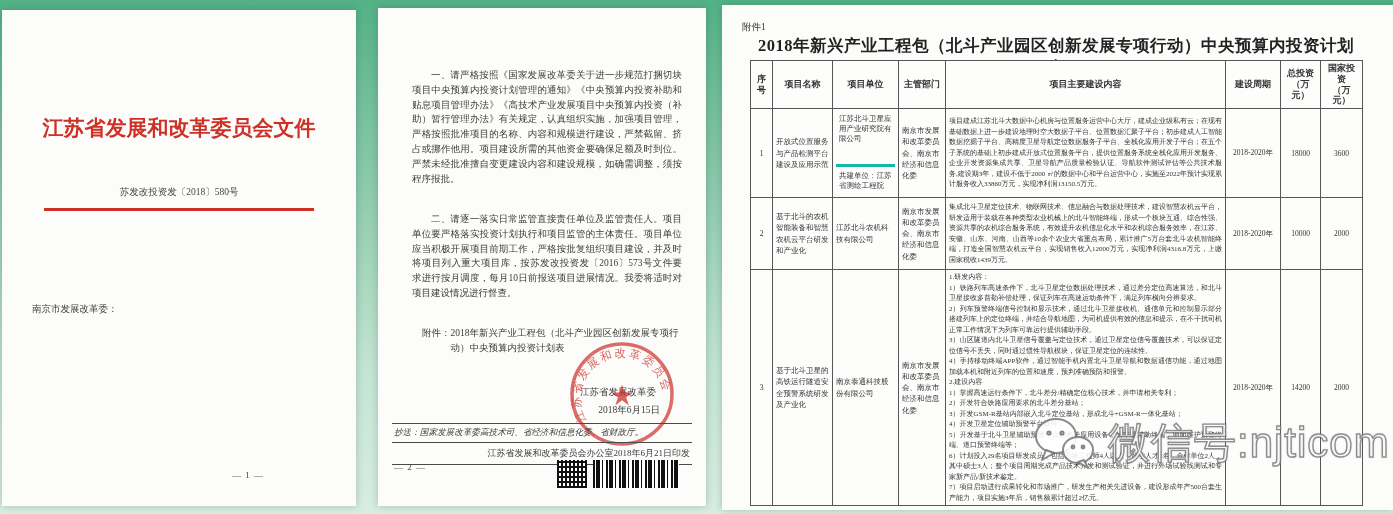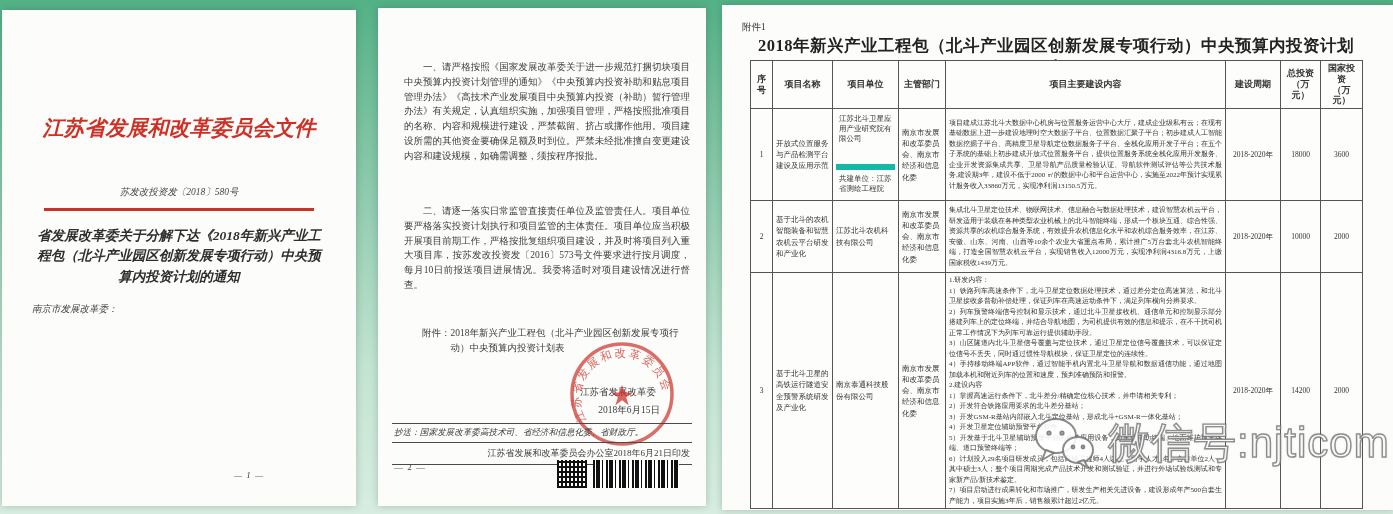--- a/index.html
+++ b/index.html
@@ -1,39 +1,39 @@
 <!DOCTYPE html>
 <html><head>
 <meta charset="utf-8">
 <style>
   html,body{margin:0;padding:0;}
   body{font-family:"Liberation Serif", serif; background:#e8f4ee;}
   .canvas{position:relative; width:1393px; height:514px; overflow:hidden;
     background:linear-gradient(180deg,#53b186 0%, #8fcbae 38%, #c3e4d3 72%, #d7ede1 100%);}
   .page{position:absolute; background:#fcfcfa; box-shadow:0 0 7px rgba(30,60,45,.25); color:#3b3b3b;}
-  .page1{left:2px; top:10px; width:354px; height:496px;font-style:italic;}
+  .page1{left:2px; top:10px; width:354px; height:496px;}
   .page2{left:378px; top:8px; width:328px; height:498px;}
   .page3{left:722px; top:5px; width:671px; height:505px;}
 
   
   .masthead{position:absolute; top:104px; left:0; right:0; text-align:center;
     color:#cf3026; font-weight:bold; font-size:21px; letter-spacing:0px; white-space:nowrap;}
   .docnum{position:absolute; top:176px; left:0; right:0; text-align:center; font-size:9.5px; color:#444;}
   .redline{position:absolute; top:198px; left:42px; right:42px; height:2.5px; background:#cf3026;}
   .p1-title{position:absolute; top:216px; left:30px; right:30px; text-align:center;
     font-size:13.5px; font-weight:bold; line-height:1.5; color:#2e2e2e; margin:0;}
   .salute{position:absolute; top:293px; left:30px; font-size:9.5px; color:#3b3b3b;}
   .p1-body{position:absolute; top:306px; left:30px; right:26px; margin:0; font-size:9.5px;
     line-height:1.45; text-align:justify; text-indent:2em; color:#3b3b3b;}
   .pagenum{position:absolute; font-size:9px; color:#444; letter-spacing:1px;}
   .pn1{bottom:26px; right:92px;}
   .pn2{bottom:34px; left:16px;}
 
   
-  .p2-para{position:absolute; left:26px; right:16px; margin:0; font-size:9.5px;
+  .p2-para{position:absolute; left:26px; right:16px; margin:8px; font-size:9.5px;
     line-height:1.56; text-align:justify; text-indent:2em; color:#3b3b3b;}
   .p2-1{top:52px;}
   .p2-2{top:196px;}
   .attach{position:absolute; top:318px; left:44px; right:26px; margin:0; font-size:9.5px;
     line-height:1.6; padding-left:3em; text-indent:-3em; color:#3b3b3b;}
   .signer{position:absolute; top:378px; right:50px; font-size:9.5px; color:#3b3b3b;}
   .signdate{position:absolute; top:396px; right:46px; font-size:9.5px; color:#3b3b3b;}
   .seal{position:absolute; left:188px; top:330px; opacity:.85;}
   .p2-footer{position:absolute; left:14px; right:14px; top:415px;}
   .rule{height:1px; background:#4a4a4a;}
@@ -54,39 +54,38 @@
     table-layout:fixed; background:#fdfdfc;}
   table.plan th, table.plan td{border:1px solid #555; padding:2px 3px; vertical-align:middle;
     color:#333; overflow:hidden;}
   table.plan th{font-size:9px; font-weight:bold; text-align:center; height:24px; line-height:1.2;}
   td.c{text-align:center; font-size:7.5px;}
   td.name, td.dept{font-size:7.5px; line-height:1.5; text-align:left;}
   td.content{font-size:7px; line-height:1.5; text-align:justify; vertical-align:top; padding:3px 4px;}
   .pre{white-space:pre-line;}
   tr.r1{height:88px;} tr.r2{height:72px;} tr.r3{height:233px;}
   td.split{padding:0; font-size:7.5px;}
-  td.split .u1{padding:3px 3px 6px; border-bottom:6px solid #14b8a6; min-height:44px;}
+  td.split .u1{padding:3px 3px 6px; border-bottom:3px solid #14b8a6; min-height:44px;}
   td.split .u2{padding:4px 3px;}
 
   
   .watermark{position:absolute; left:1032px; top:414px; display:flex; align-items:center; gap:12px; z-index:9;}
   .wm-text{font-family:"Liberation Sans", sans-serif; font-size:42px; letter-spacing:1px;
     color:rgba(255,255,255,.92); -webkit-text-stroke:1.4px rgba(110,110,110,.75);
     text-shadow:0 0 2px rgba(90,90,90,.5); white-space:nowrap;}
 </style>
 </head>
 <body>
 
 <div class="canvas">
 
   <div class="page page1">
     <div class="masthead">江苏省发展和改革委员会文件</div>
     <div class="docnum">苏发改投资发〔2018〕580号</div>
     <div class="redline"></div>
-    <h2 class="p1-title">省发展改革委关于分解下达《2018年新兴产业工程包（北斗产业园区创新发展专项行动）中央预算内投资计划的通知</h2>
     <div class="salute">南京市发展改革委：</div>
     <div class="pagenum pn1">— 1 —</div>
   </div>
 
   <div class="page page2">
     <p class="p2-para p2-1">一、请严格按照《国家发展改革委关于进一步规范打捆切块项目中央预算内投资计划管理的通知》《中央预算内投资补助和贴息项目管理办法》《高技术产业发展项目中央预算内投资（补助）暂行管理办法》有关规定，认真组织实施，加强项目管理，严格按照批准项目的名称、内容和规模进行建设，严禁截留、挤占或挪作他用。项目建设所需的其他资金要确保足额及时到位。严禁未经批准擅自变更建设内容和建设规模，如确需调整，须按程序报批。</p>
     <p class="p2-para p2-2">二、请逐一落实日常监管直接责任单位及监管责任人。项目单位要严格落实投资计划执行和项目监管的主体责任。项目单位应当积极开展项目前期工作，严格按批复组织项目建设，并及时将项目列入重大项目库，按苏发改投资发〔2016〕573号文件要求进行按月调度，每月10日前报送项目进展情况。我委将适时对项目建设情况进行督查。</p>
     <p class="attach">附件：2018年新兴产业工程包（北斗产业园区创新发展专项行动）中央预算内投资计划表</p>
     <div class="signer">江苏省发展改革委</div>
     <div class="signdate">2018年6月15日</div>

